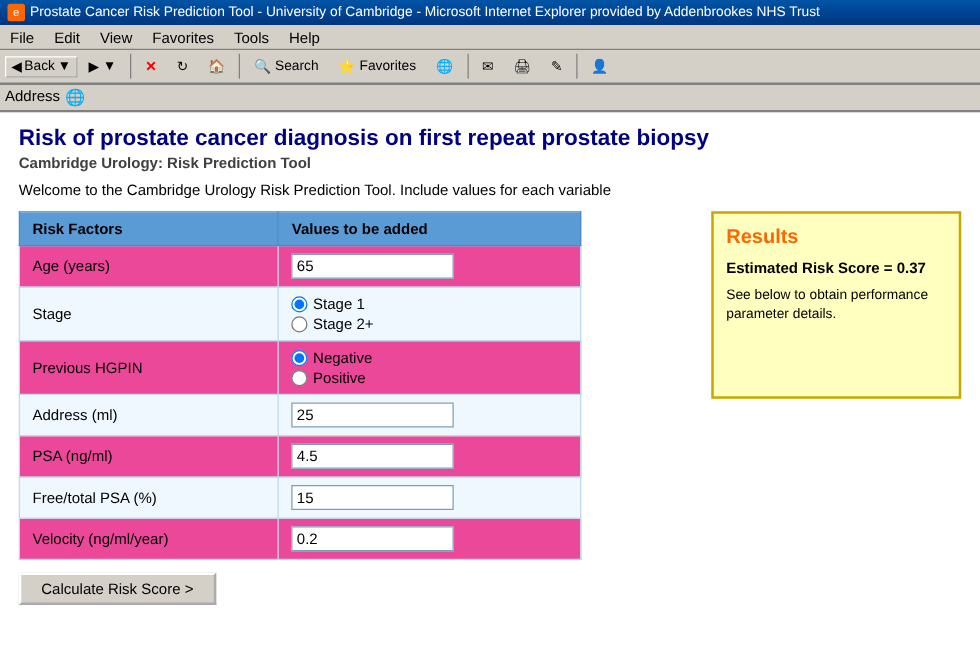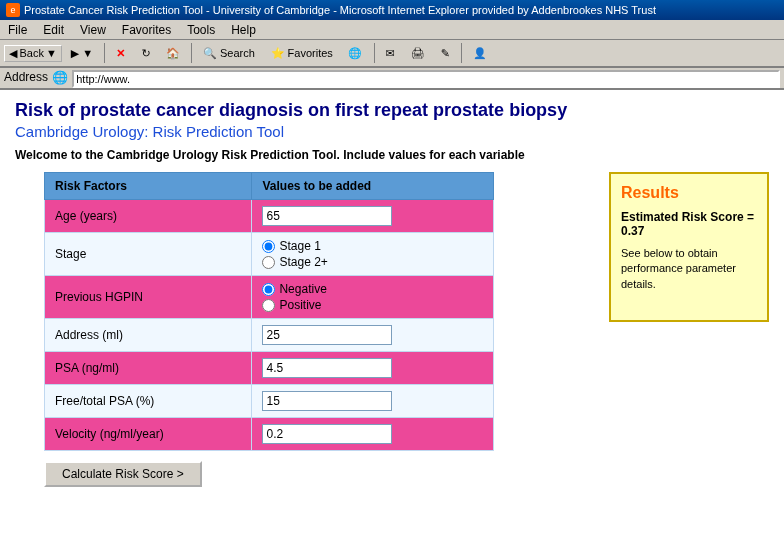--- a/index.html
+++ b/index.html
@@ -110,22 +110,23 @@
     }
 
     .page-title {
       font-size: 18px;
       font-weight: bold;
       color: #000080;
       margin-bottom: 2px;
     }
 
     .page-subtitle {
-      font-size: 15px;
-      color: #1d4ed8;
+      font-size: 12px;
+      color: #404040;
+      font-weight: bold;
     }
 
     .cambridge-logo {
       display: flex;
       align-items: center;
       gap: 8px;
       border: 1px solid #ccc;
       padding: 4px 8px;
       background: #fff;
     }
@@ -137,33 +138,31 @@
       font-size: 11px;
       font-weight: bold;
       color: #000080;
       line-height: 1.3;
     }
 
     .welcome-text {
       font-size: 12px;
       margin-bottom: 10px;
       color: #000;
-      font-weight: bold;
     }
 
     .main-layout {
       display: flex;
       gap: 15px;
       align-items: flex-start;
     }
 
     
     .form-section {
       flex: 1;
-      margin-left: 29px;
     }
 
     .risk-table {
       border-collapse: collapse;
       width: 100%;
       max-width: 450px;
     }
 
     .risk-table thead tr {
       background: #5b9bd5;
@@ -223,21 +222,21 @@
       margin-top: 10px;
       padding: 4px 16px;
       background: #d4d0c8;
       border: 2px outset #fff;
       font-size: 12px;
       cursor: pointer;
     }
 
     
     .results-panel {
-      width: 160px;
+      width: 200px;
       min-height: 150px;
       border: 2px solid #c8a800;
       background: #ffffc0;
       padding: 10px;
       margin-left: 36px;
     }
 
     .results-title {
       font-size: 16px;
       font-weight: bold;
@@ -314,21 +313,20 @@
   <button class="toolbar-btn">✉</button>
   <button class="toolbar-btn">🖨</button>
   <button class="toolbar-btn">✎</button>
   <div class="toolbar-separator"></div>
   <button class="toolbar-btn">👤</button>
 </div>
 
 <div class="address-bar">
   <span class="address-label">Address</span>
   <span style="font-size:13px;">🌐</span>
-  <input class="address-input" type="text" value="http://www." style="">
 </div>
 
 <div class="content">
   <div class="page-header">
     <div>
       <div class="page-title">Risk of prostate cancer diagnosis on first repeat prostate biopsy</div>
       <div class="page-subtitle">Cambridge Urology: Risk Prediction Tool</div>
     </div>
   </div>
 

